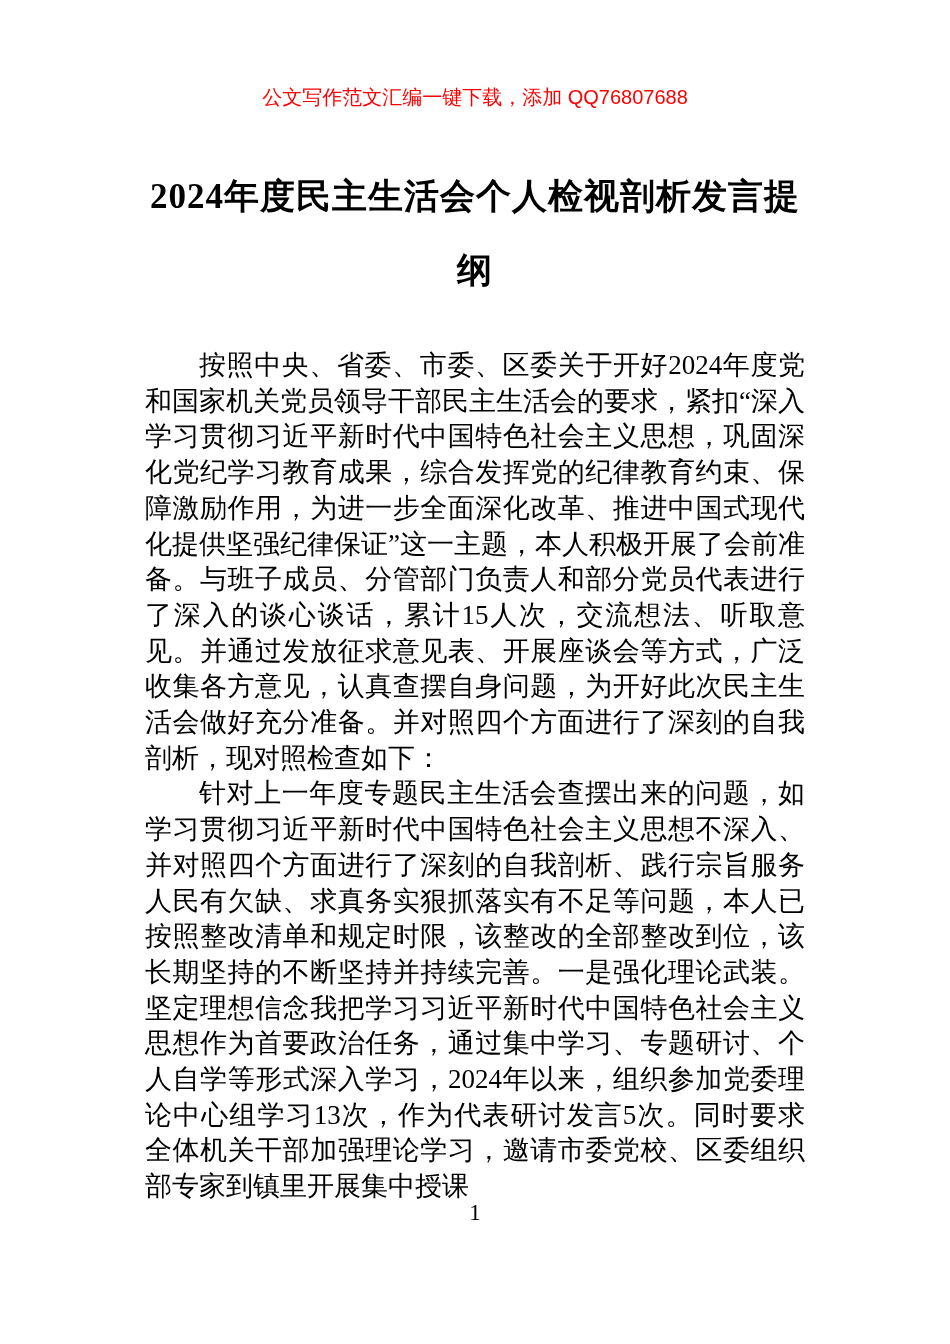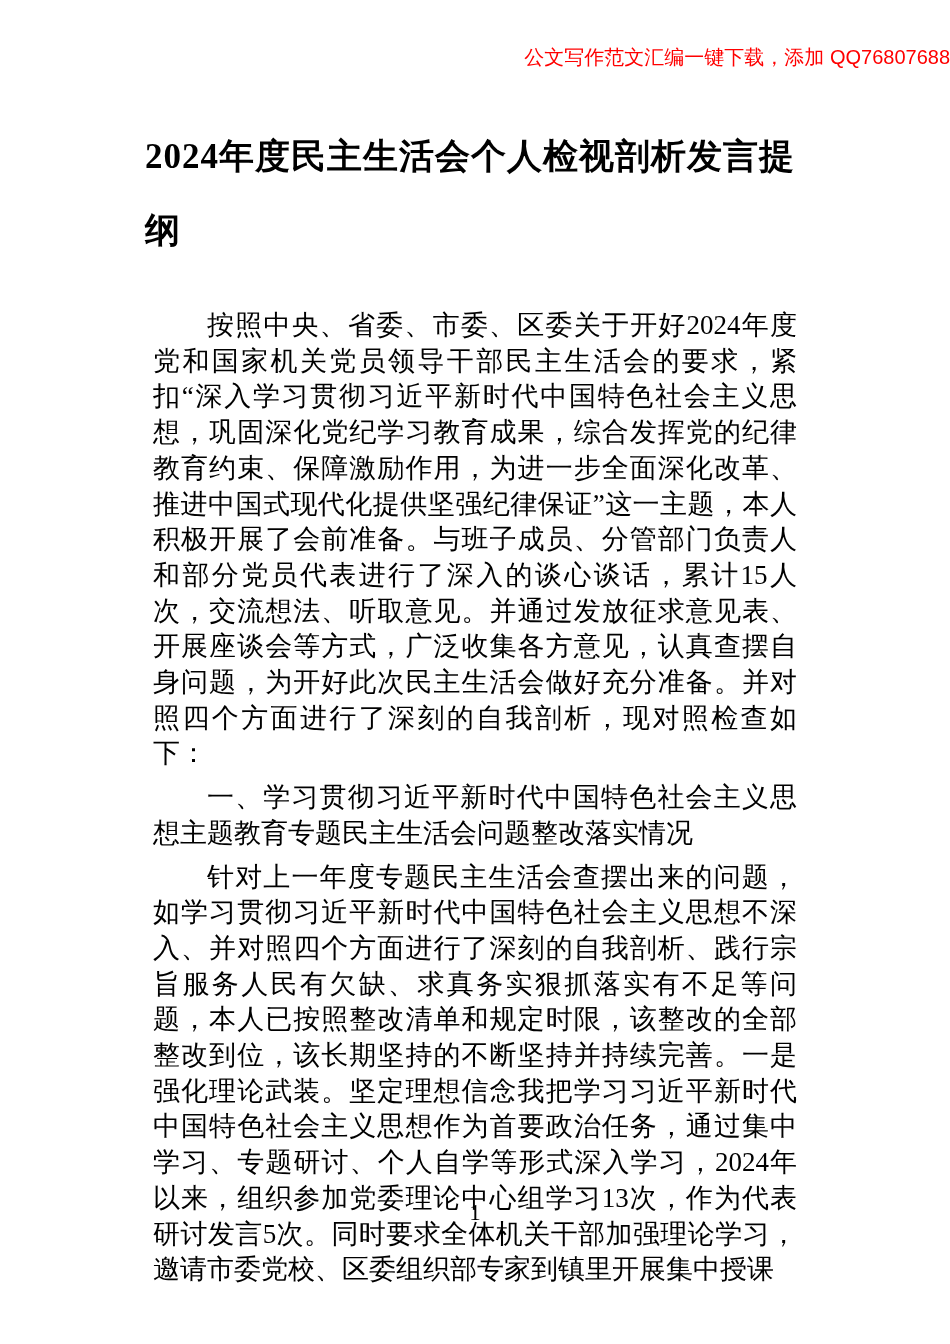--- a/index.html
+++ b/index.html
@@ -11,45 +11,45 @@
     position: relative;
     width: 950px;
     height: 1344px;
     margin: 0 auto;
     background: #ffffff;
     overflow: hidden;
     font-family: "Liberation Serif", "DejaVu Serif", serif;
     color: #000000;
   }
   .promo {
-    padding-top: 44px;
-    text-align: right;
+    padding-top: 84px;
+    text-align: center;
     color: #ff0000;
     font-size: 20px;
     line-height: 26px;
     font-family: "Liberation Sans", "DejaVu Sans", sans-serif;
   }
   .doc-title {
     margin: 50px 145px 0 145px;
     font-size: 35px;
     font-weight: bold;
-    text-align: left;
+    text-align: center;
     line-height: 74px;
     letter-spacing: 1px;
   }
   .doc-body {
     margin: 40px 145px 0 145px;
     font-size: 27px;
     line-height: 35.7px;
     text-align: justify;
     text-justify: inter-ideograph;
     word-break: break-all;
   }
   .doc-body p {
-    margin: 8px;
+    margin: 0;
     text-indent: 2em;
   }
   .page-number {
     position: absolute;
     left: 0;
     right: 0;
     bottom: 118px;
     text-align: center;
     font-size: 23px;
     color: #000000;
@@ -59,19 +59,18 @@
 <body>
 
 <div class="page">
 
   <div class="promo">公文写作范文汇编一键下载，添加 QQ76807688</div>
 
   <h1 class="doc-title">2024年度民主生活会个人检视剖析发言提纲</h1>
 
   <div class="doc-body">
     <p>按照中央、省委、市委、区委关于开好2024年度党和国家机关党员领导干部民主生活会的要求，紧扣“深入学习贯彻习近平新时代中国特色社会主义思想，巩固深化党纪学习教育成果，综合发挥党的纪律教育约束、保障激励作用，为进一步全面深化改革、推进中国式现代化提供坚强纪律保证”这一主题，本人积极开展了会前准备。与班子成员、分管部门负责人和部分党员代表进行了深入的谈心谈话，累计15人次，交流想法、听取意见。并通过发放征求意见表、开展座谈会等方式，广泛收集各方意见，认真查摆自身问题，为开好此次民主生活会做好充分准备。并对照四个方面进行了深刻的自我剖析，现对照检查如下：</p>
-    <p>一、学习贯彻习近平新时代中国特色社会主义思想主题教育专题民主生活会问题整改落实情况</p>
     <p>针对上一年度专题民主生活会查摆出来的问题，如学习贯彻习近平新时代中国特色社会主义思想不深入、并对照四个方面进行了深刻的自我剖析、践行宗旨服务人民有欠缺、求真务实狠抓落实有不足等问题，本人已按照整改清单和规定时限，该整改的全部整改到位，该长期坚持的不断坚持并持续完善。一是强化理论武装。坚定理想信念我把学习习近平新时代中国特色社会主义思想作为首要政治任务，通过集中学习、专题研讨、个人自学等形式深入学习，2024年以来，组织参加党委理论中心组学习13次，作为代表研讨发言5次。同时要求全体机关干部加强理论学习，邀请市委党校、区委组织部专家到镇里开展集中授课</p>
   </div>
 
   <div class="page-number">1</div>
 
 </div>
 
 </body></html>

